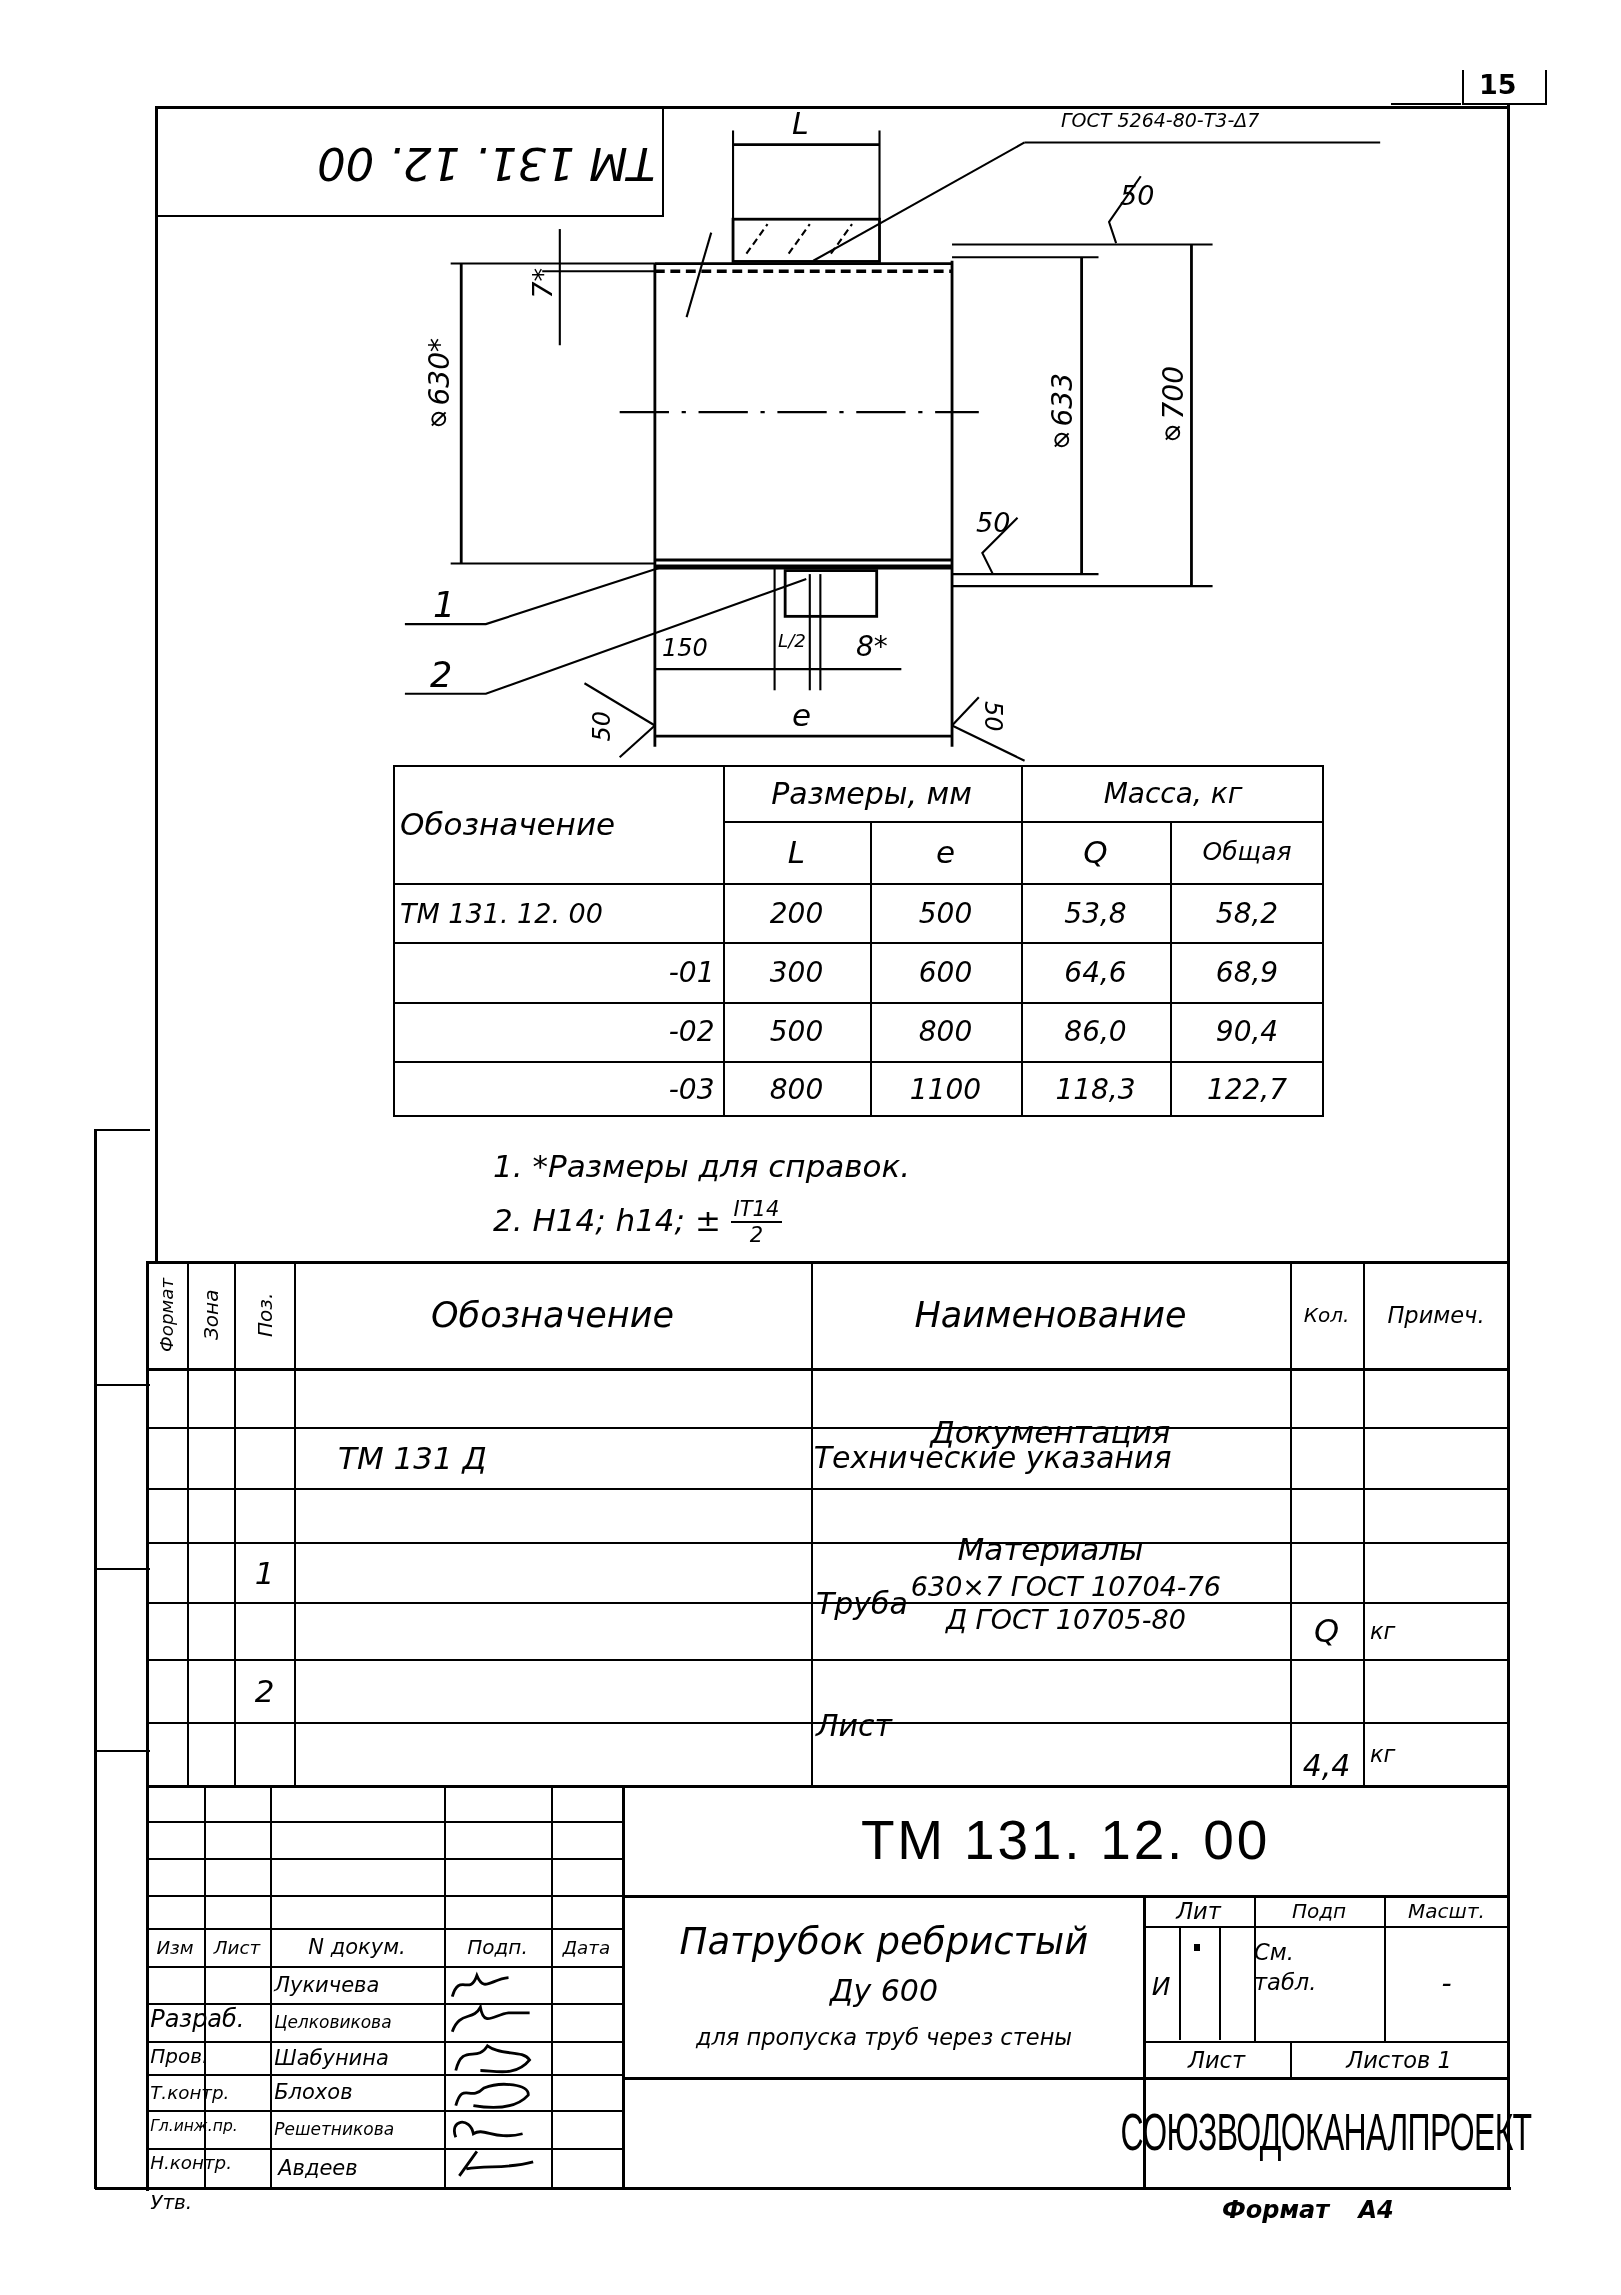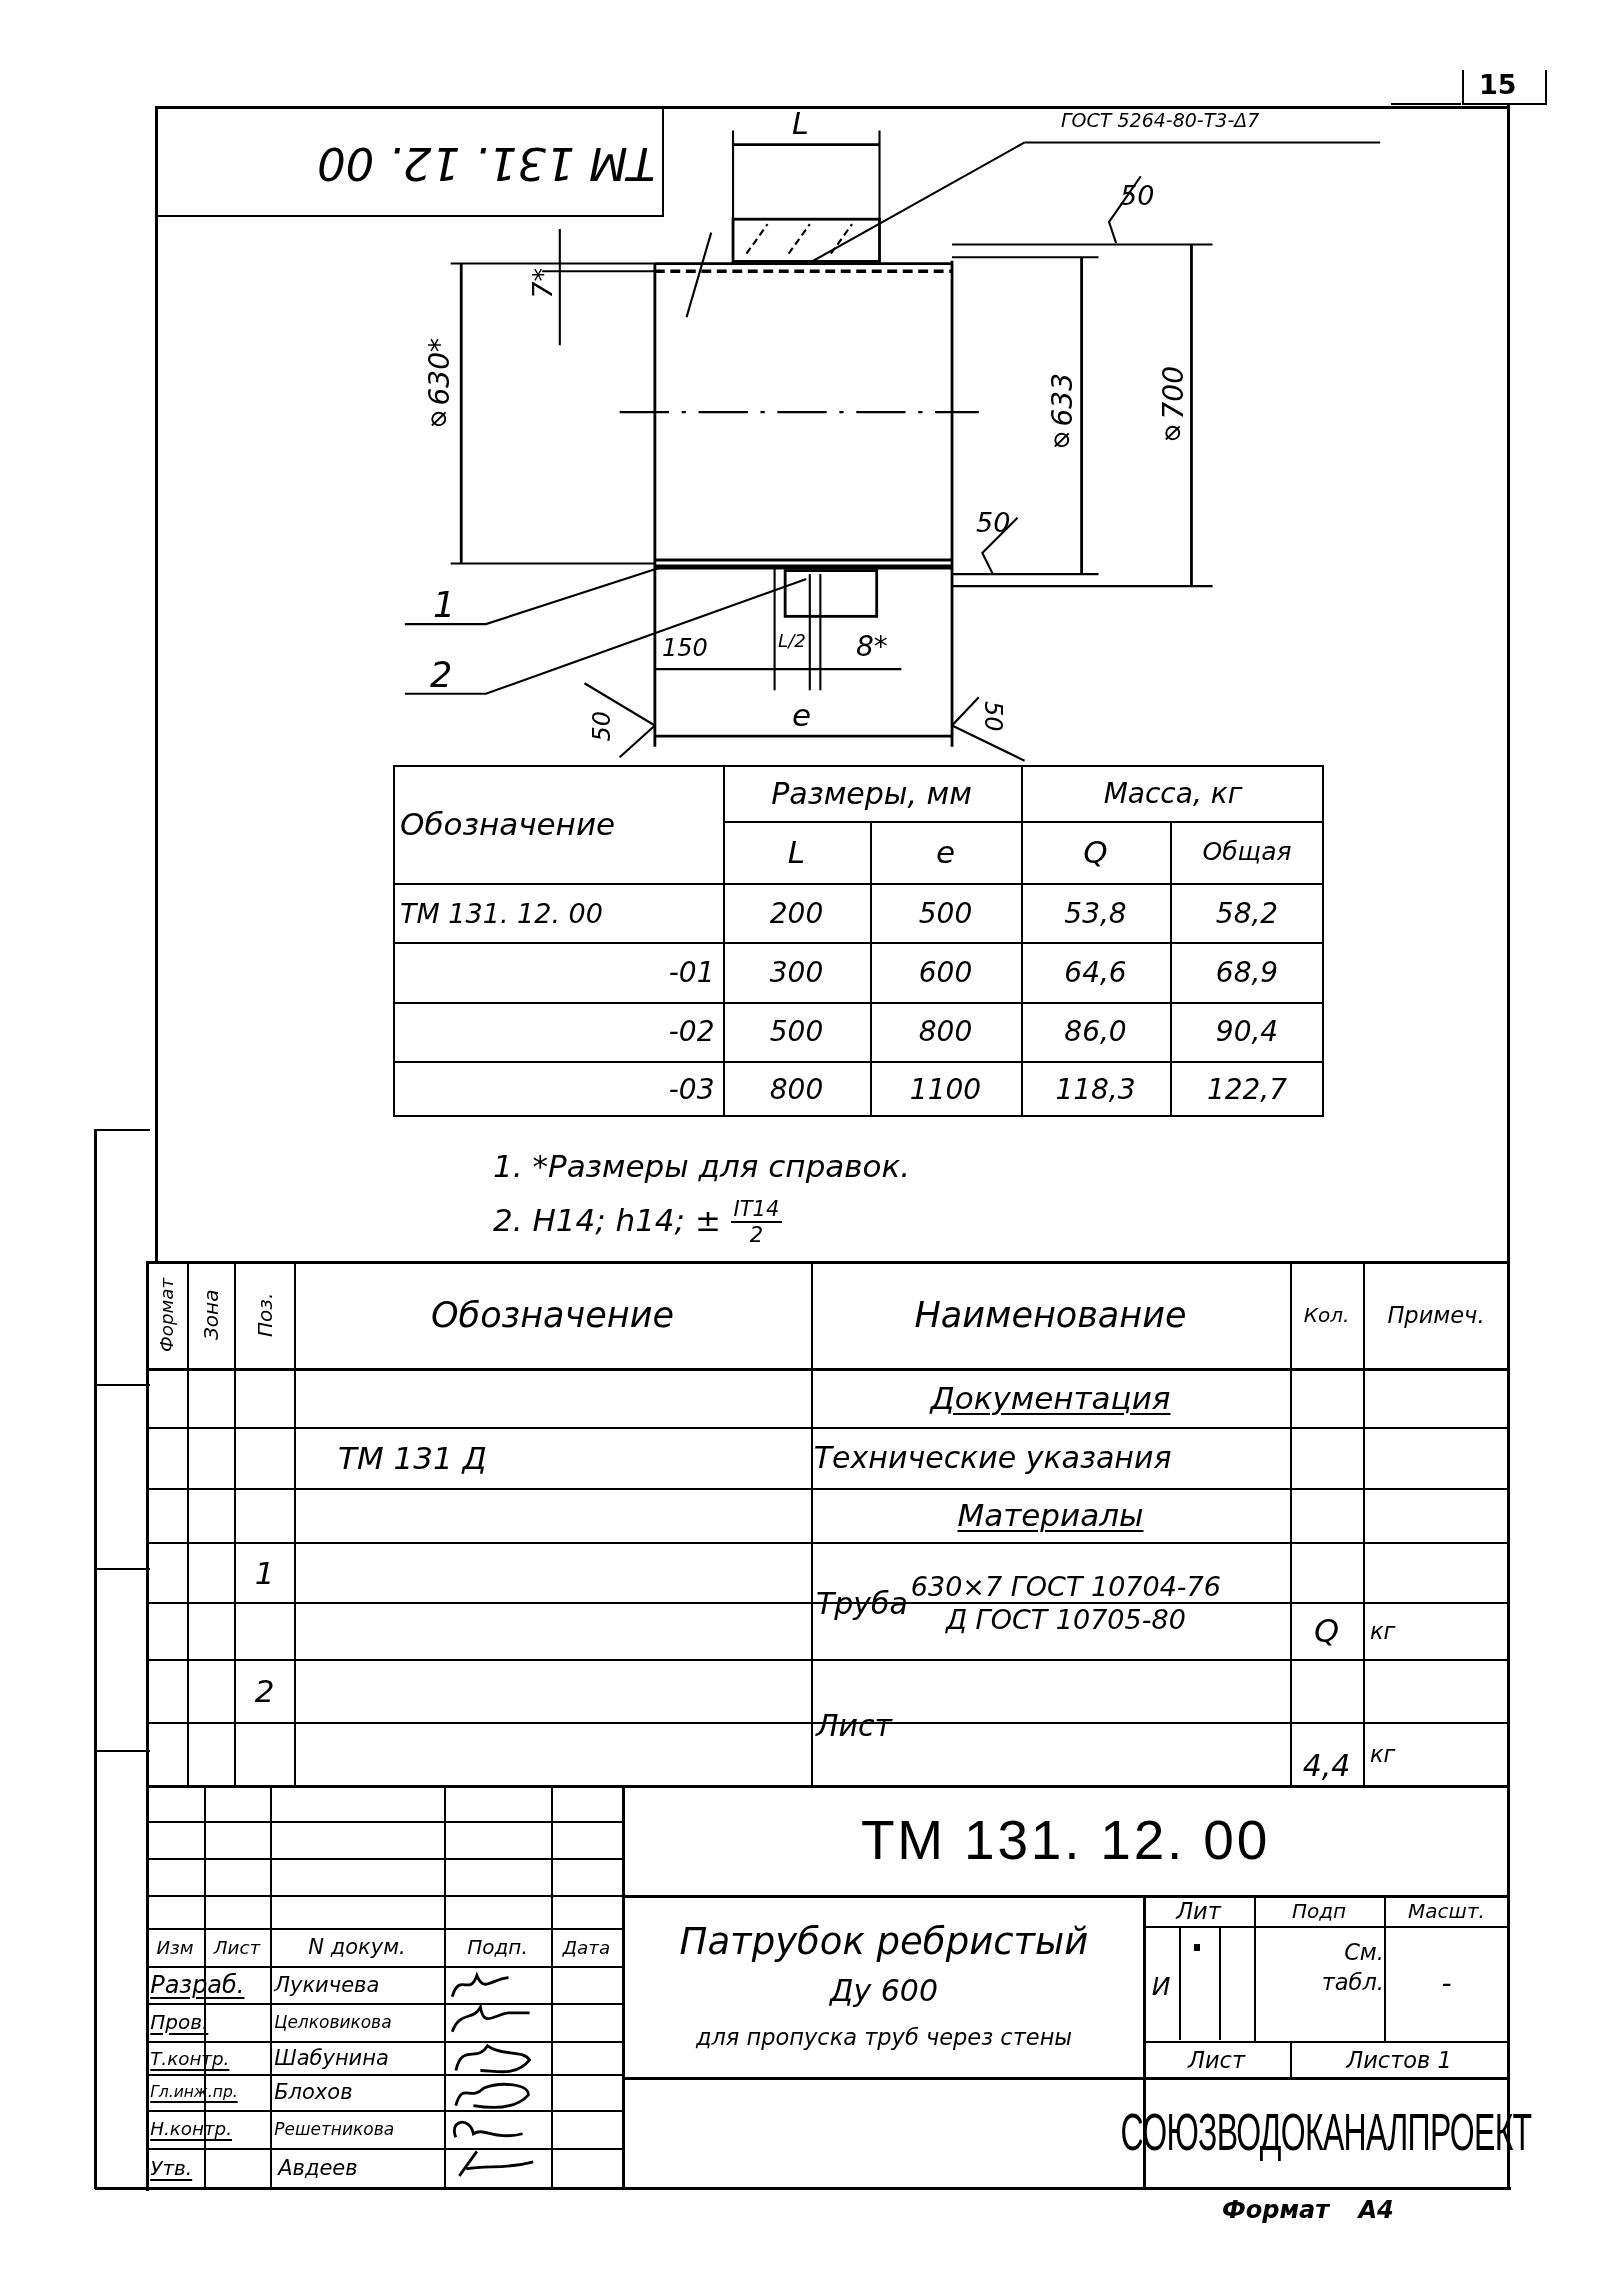--- a/index.html
+++ b/index.html
@@ -10,21 +10,21 @@
   .cond { font-family: "Liberation Sans", sans-serif; }
   .box { position: absolute; border: 2.8px solid #000; box-sizing: border-box; }
   .hl { position: absolute; height: 0; border-top: 2.8px solid #000; }
   .hl.thin { border-top-width: 2.1px; }
   .vl { position: absolute; width: 0; border-left: 2.8px solid #000; }
   .vl.thin { border-left-width: 2.1px; }
   svg.drawing { position: absolute; left: 0; top: 0; }
   .cell { position: absolute; display: flex; align-items: center; justify-content: center; }
   .cell.left { justify-content: flex-start; padding-left: 7px; box-sizing: border-box; }
   .cell.right { justify-content: flex-end; padding-right: 8.5px; box-sizing: border-box; }
-  .under { text-decoration: underline; text-decoration-thickness: 2.1px; text-underline-offset: 4.2px; }
+  .under { text-decoration-thickness: 2.1px; text-underline-offset: 4.2px; margin-top: 34px; }
   .frac { display: inline-flex; flex-direction: column; align-items: center; vertical-align: middle; line-height: 1.15; }
   .frac .num { border-bottom: 2.1px solid #000; padding: 0 2.8px; }
   .vert { writing-mode: vertical-rl; transform: rotate(180deg); }
   .stamp-text { transform: rotate(180deg); }
 </style>
 </head>
 <body>
 
 <div class="hl" style="left:156px; top:106px; width:1352px; border-top-width:3.5px;"></div>
 <div class="vl" style="left:1507px; top:104px; height:2086px; border-left-width:3.5px;"></div>
@@ -289,21 +289,21 @@
   <div style="font-size:37px; margin-top:21px;">Патрубок ребристый</div>
   <div style="font-size:30px; margin-top:15.5px;">Ду 600</div>
   <div style="font-size:22.5px; margin-top:20px;">для пропуска труб через стены</div>
 </div>
 
 <div class="cell hand" style="left:1143px; top:1895px; width:111px; height:32px; font-size:22.5px;">Лит</div>
 <div class="cell hand" style="left:1254px; top:1895px; width:130px; height:32px; font-size:20px;">Подп</div>
 <div class="cell hand" style="left:1384px; top:1895px; width:125px; height:32px; font-size:20px;">Масшт.</div>
 <div class="cell hand" style="left:1143px; top:1958px; width:36px; height:56px; font-size:25px;">И</div>
 <div class="abs" style="left:1194px; top:1944px; width:5.6px; height:7px; background:#000;"></div>
-<div class="abs hand" style="left:1254px; top:1937px; width:130px; text-align:right; font-size:22.5px; line-height:1.35;">
+<div class="abs hand" style="left:1254px; top:1937px; width:130px; text-align:left; font-size:22.5px; line-height:1.35;">
   <div>См.</div>
   <div>табл.</div>
 </div>
 <div class="cell hand" style="left:1384px; top:1926px; width:125px; height:114px; font-size:28px;">-</div>
 <div class="cell hand" style="left:1143px; top:2041px; width:147px; height:37px; font-size:22.5px;">Лист</div>
 <div class="cell hand" style="left:1290px; top:2041px; width:218px; height:37px; font-size:22.5px;">Листов 1</div>
 
 <div class="cell cond" style="left:1143px; top:2077px; width:366px; height:110px; font-size:32px; letter-spacing:-0.7px; transform:scaleY(1.6);">СОЮЗВОДОКАНАЛПРОЕКТ</div>
 
 <div class="abs hand" style="left:1222px; top:2196px; font-size:24px; font-weight:bold; word-spacing:21px;">Формат А4</div>

